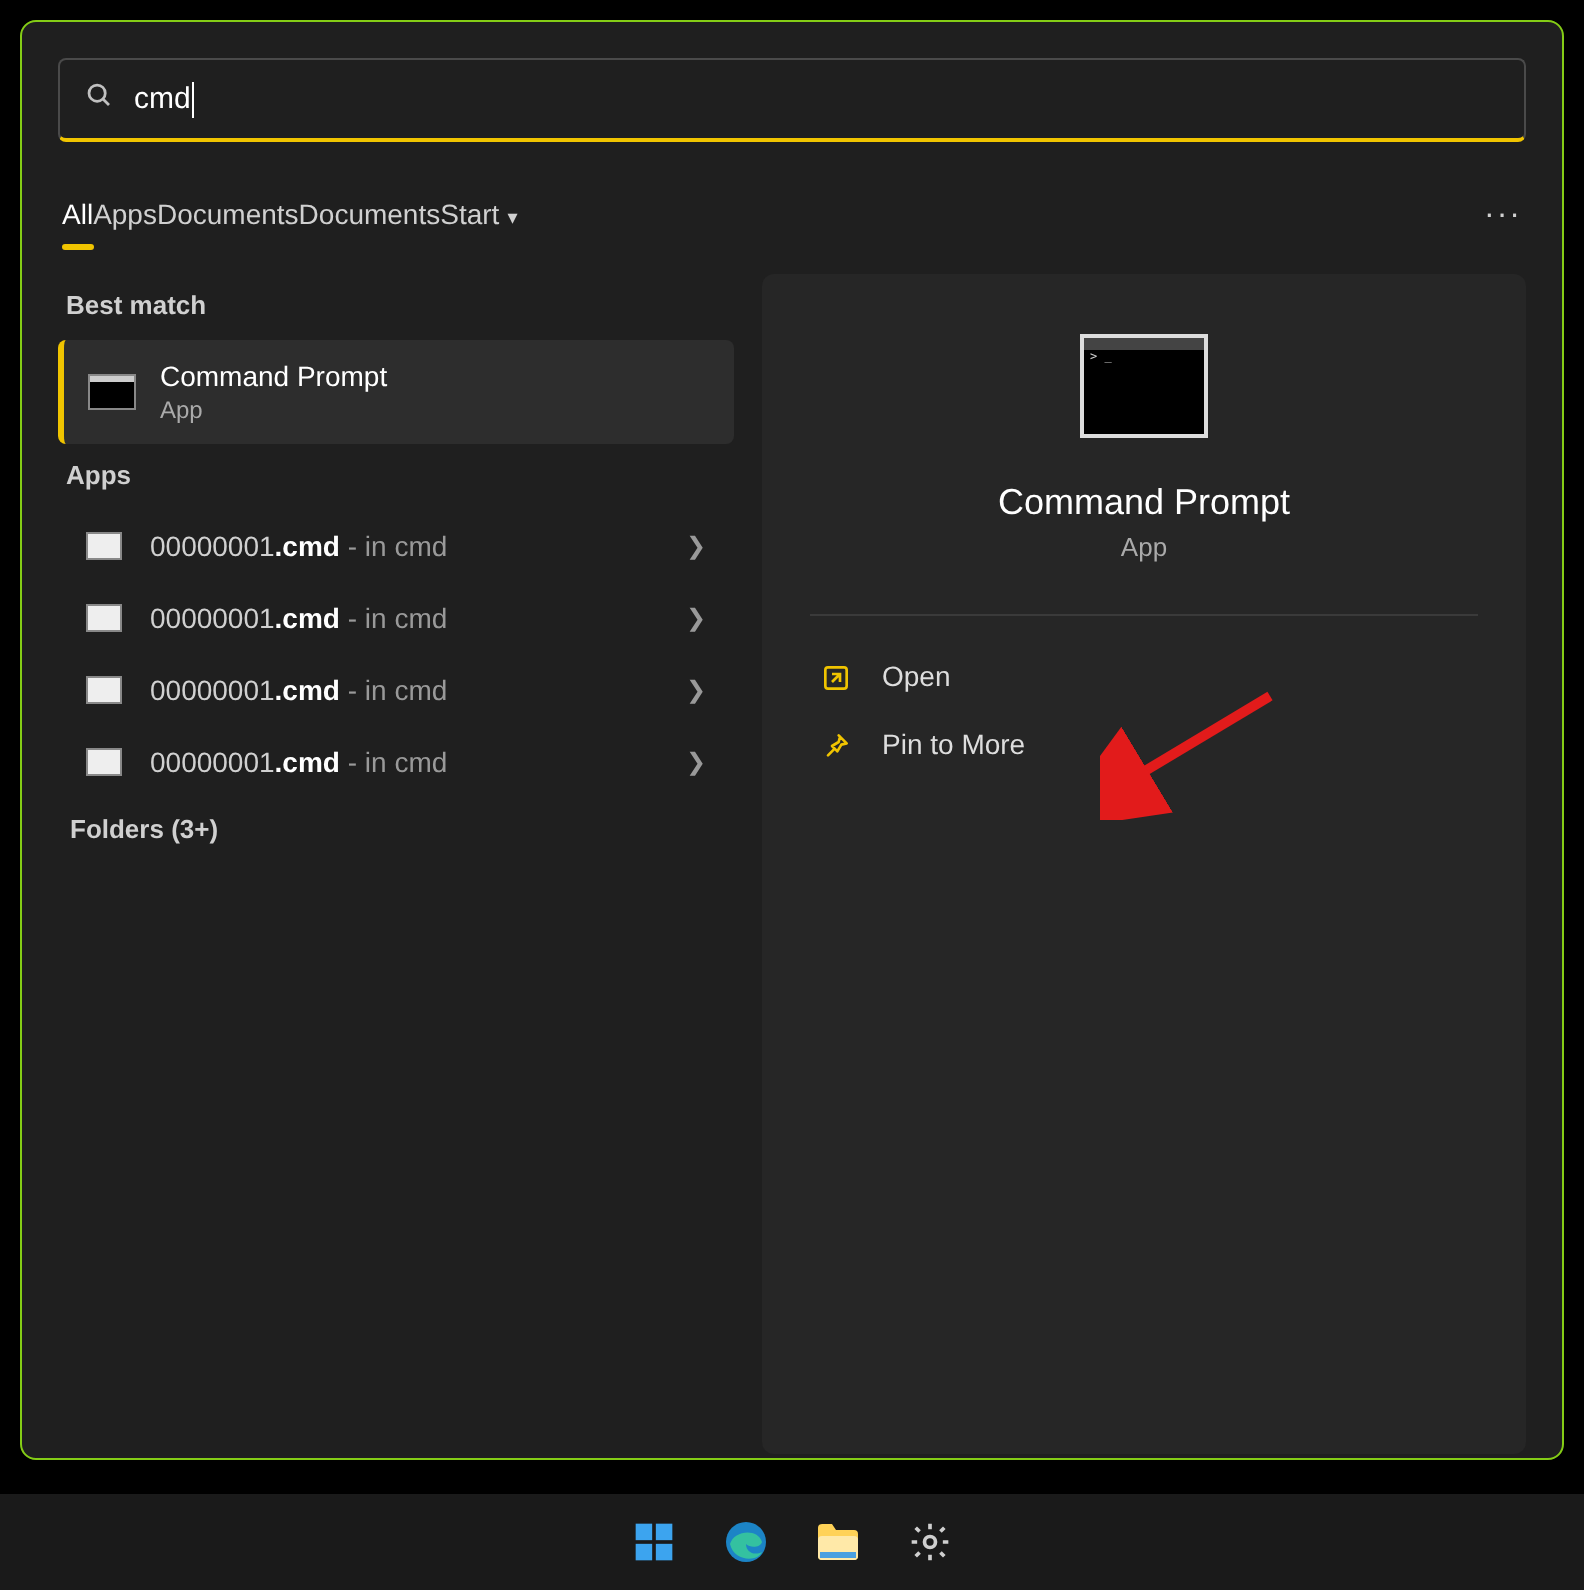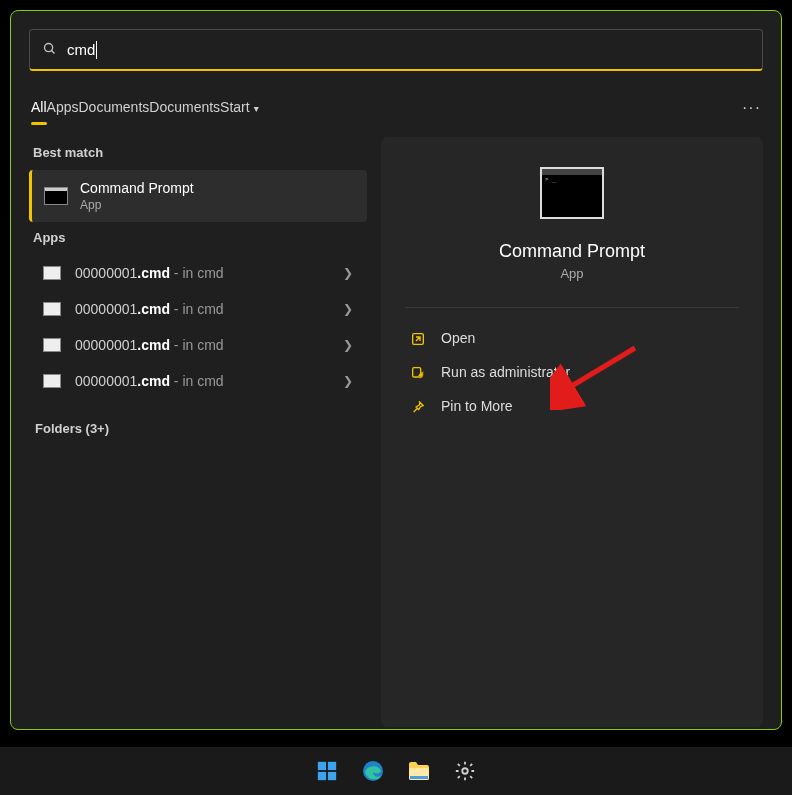--- a/index.html
+++ b/index.html
@@ -176,21 +176,21 @@
       color: #999;
     }
     .row-chevron {
       color: #999;
       font-size: 12px;
     }
     .folders-line {
       color: #d0d0d0;
       font-size: 13px;
       font-weight: 600;
-      margin: 22px 6px;
+      margin: 8px 6px;
       cursor: pointer;
     }
     .right-col {
       flex: 1;
       background: #262626;
       border-radius: 6px;
       padding: 30px 24px 20px 24px;
       display: flex;
       flex-direction: column;
       align-items: stretch;
@@ -363,29 +363,20 @@
           <svg viewBox="0 0 24 24" fill="none" stroke="currentColor" stroke-width="2">
               <rect x="4" y="4" width="16" height="16" rx="2"></rect>
               <path d="M9 15l6-6M15 15V9H9"></path>
             </svg>
         </span>
         <span>Open</span>
       </div>
       <div class="action-row">
         <span class="action-icon">
           <svg viewBox="0 0 24 24" fill="none" stroke="currentColor" stroke-width="2">
-              <rect x="4" y="4" width="12" height="14" rx="2"></rect>
-              <path d="M16 12l3-1v4c0 2-3 4-3 4s-3-2-3-4" fill="#f0c400" stroke="#c79a00"></path>
-            </svg>
-        </span>
-        <span>Run as administrator</span>
-      </div>
-      <div class="action-row">
-        <span class="action-icon">
-          <svg viewBox="0 0 24 24" fill="none" stroke="currentColor" stroke-width="2">
               <path d="M14 4l6 6-4 1-3 5-2-2-5 5 5-5-2-2 5-3 1-4z" stroke-linejoin="round"></path>
             </svg>
         </span>
         <span>Pin to More</span>
       </div>
     </div>
   </div>
 </div>
 
 <svg class="arrow-annotation" width="100" height="70">

